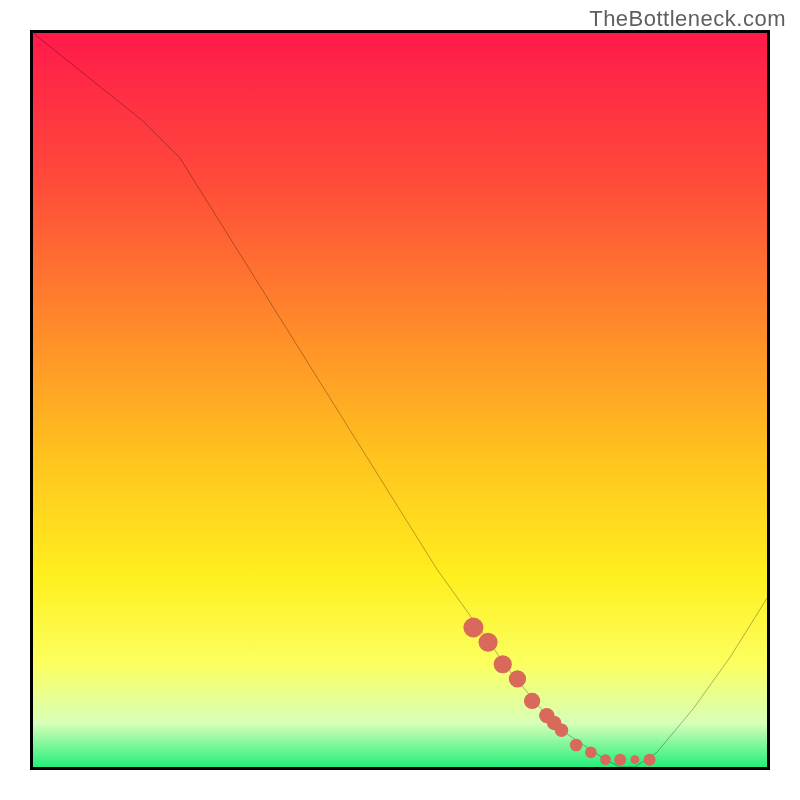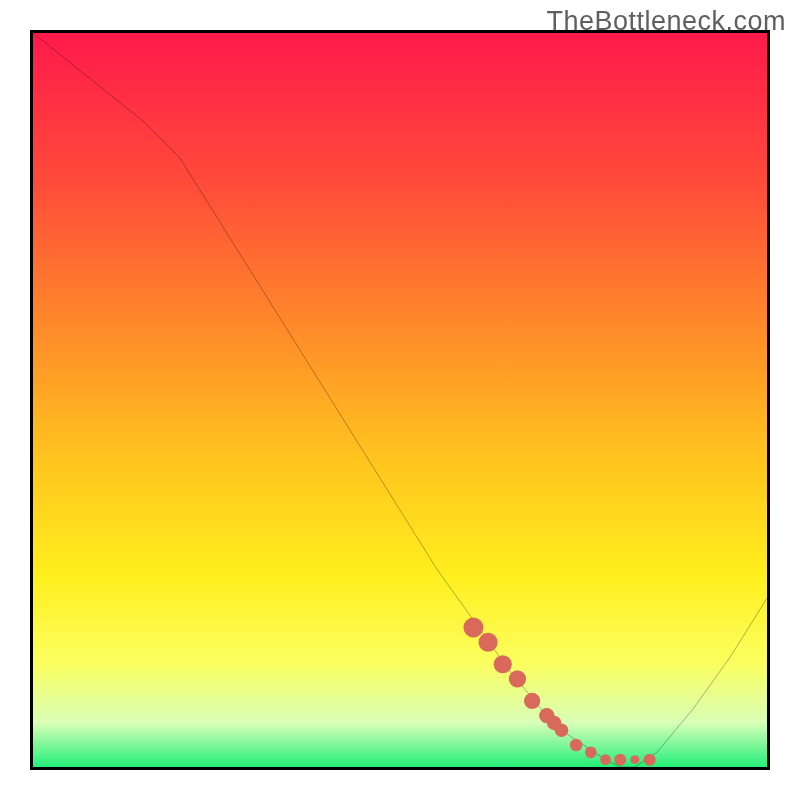--- a/index.html
+++ b/index.html
@@ -14,21 +14,21 @@
   .frame {
     position: relative;
     width: 800px;
     height: 800px;
   }
   .watermark {
     position: absolute;
     top: 6px;
     right: 14px;
     color: #5f5f5f;
-    font-size: 27px;
+    font-size: 22px;
     font-weight: 500;
     letter-spacing: 0.5px;
     z-index: 20;
     user-select: none;
   }
   .plot-box {
     position: absolute;
     left: 30px;
     top: 30px;
     width: 740px;

